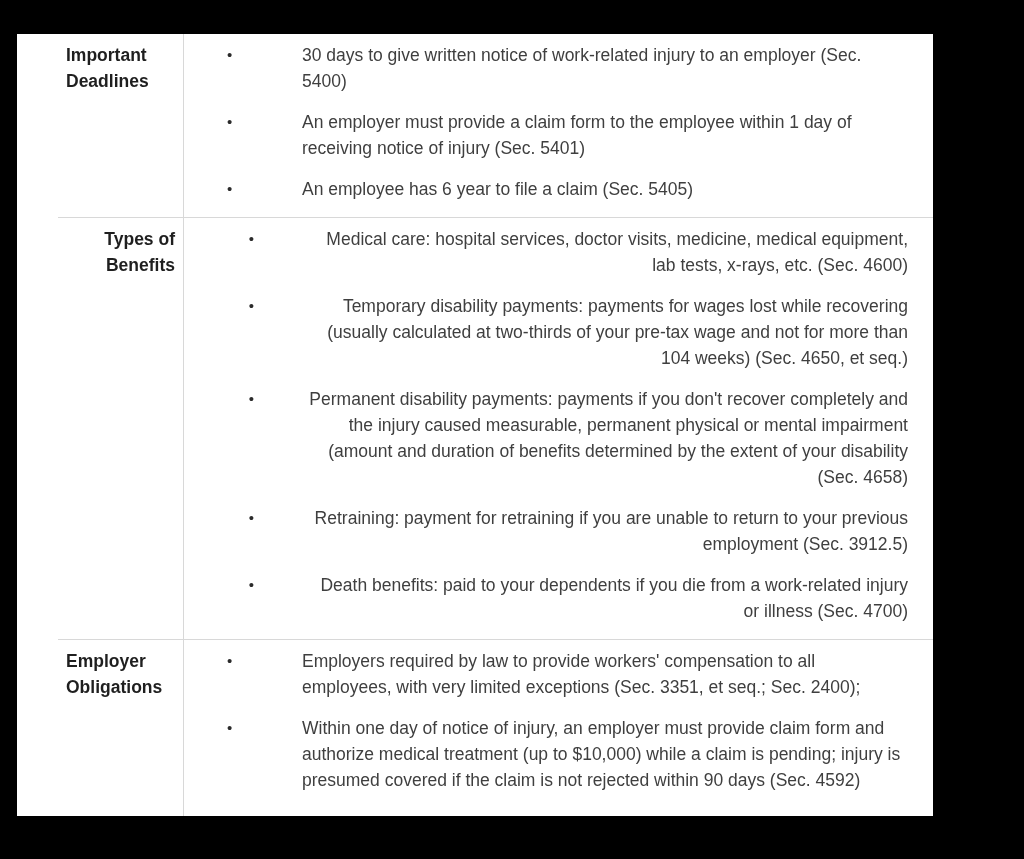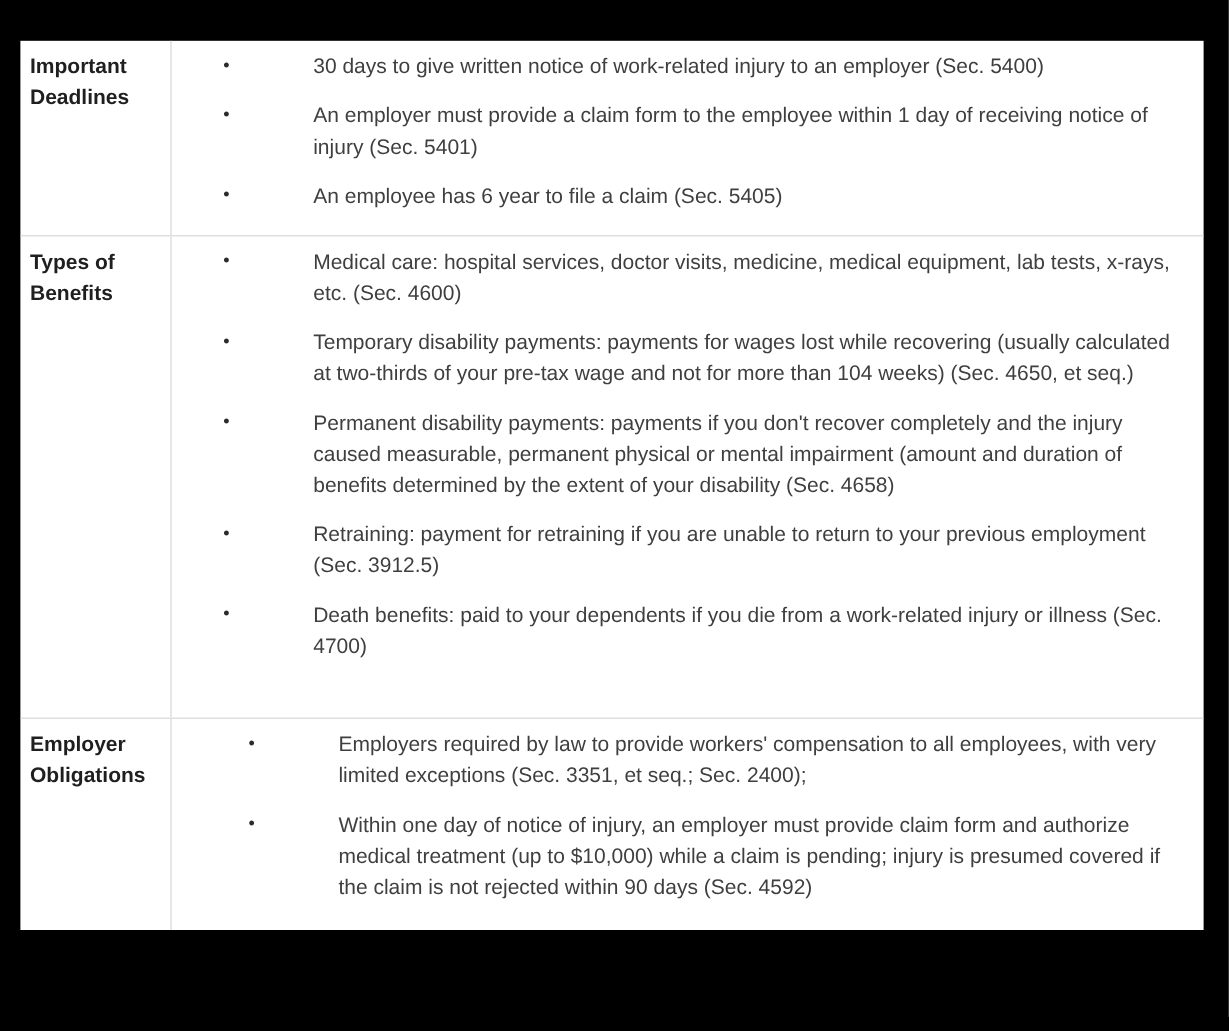--- a/index.html
+++ b/index.html
@@ -13,34 +13,35 @@
   html,body{width:1024px;height:859px;overflow:hidden;}
   body{
     background:var(--bg);
     font-family:"Liberation Sans", sans-serif;
     position:relative;
   }
   .panel{
     position:absolute;
     left:17px;
     top:34px;
-    width:986px;
+    width:916px;
     min-height:741px;
     background:var(--panel);
+    padding-left:41px;
   }
   .row{
     display:flex;
     align-items:stretch;
   }
   .row + .row{
     border-top:1px solid var(--divider);
   }
   .row:nth-child(1){min-height:162px;}
-  .row:nth-child(2){min-height:402px;}
-  .row:nth-child(3){min-height:177px;gap:21px;}
+  .row:nth-child(2){min-height:402px;text-align:right;}
+  .row:nth-child(3){min-height:177px;}
   .heading-cell{
     width:126px;
     flex:0 0 126px;
     border-right:1px solid var(--divider);
     padding:8px 8px 0 8px;
   }
   .heading{
     font-size:17.5px;
     line-height:26px;
     font-weight:bold;

